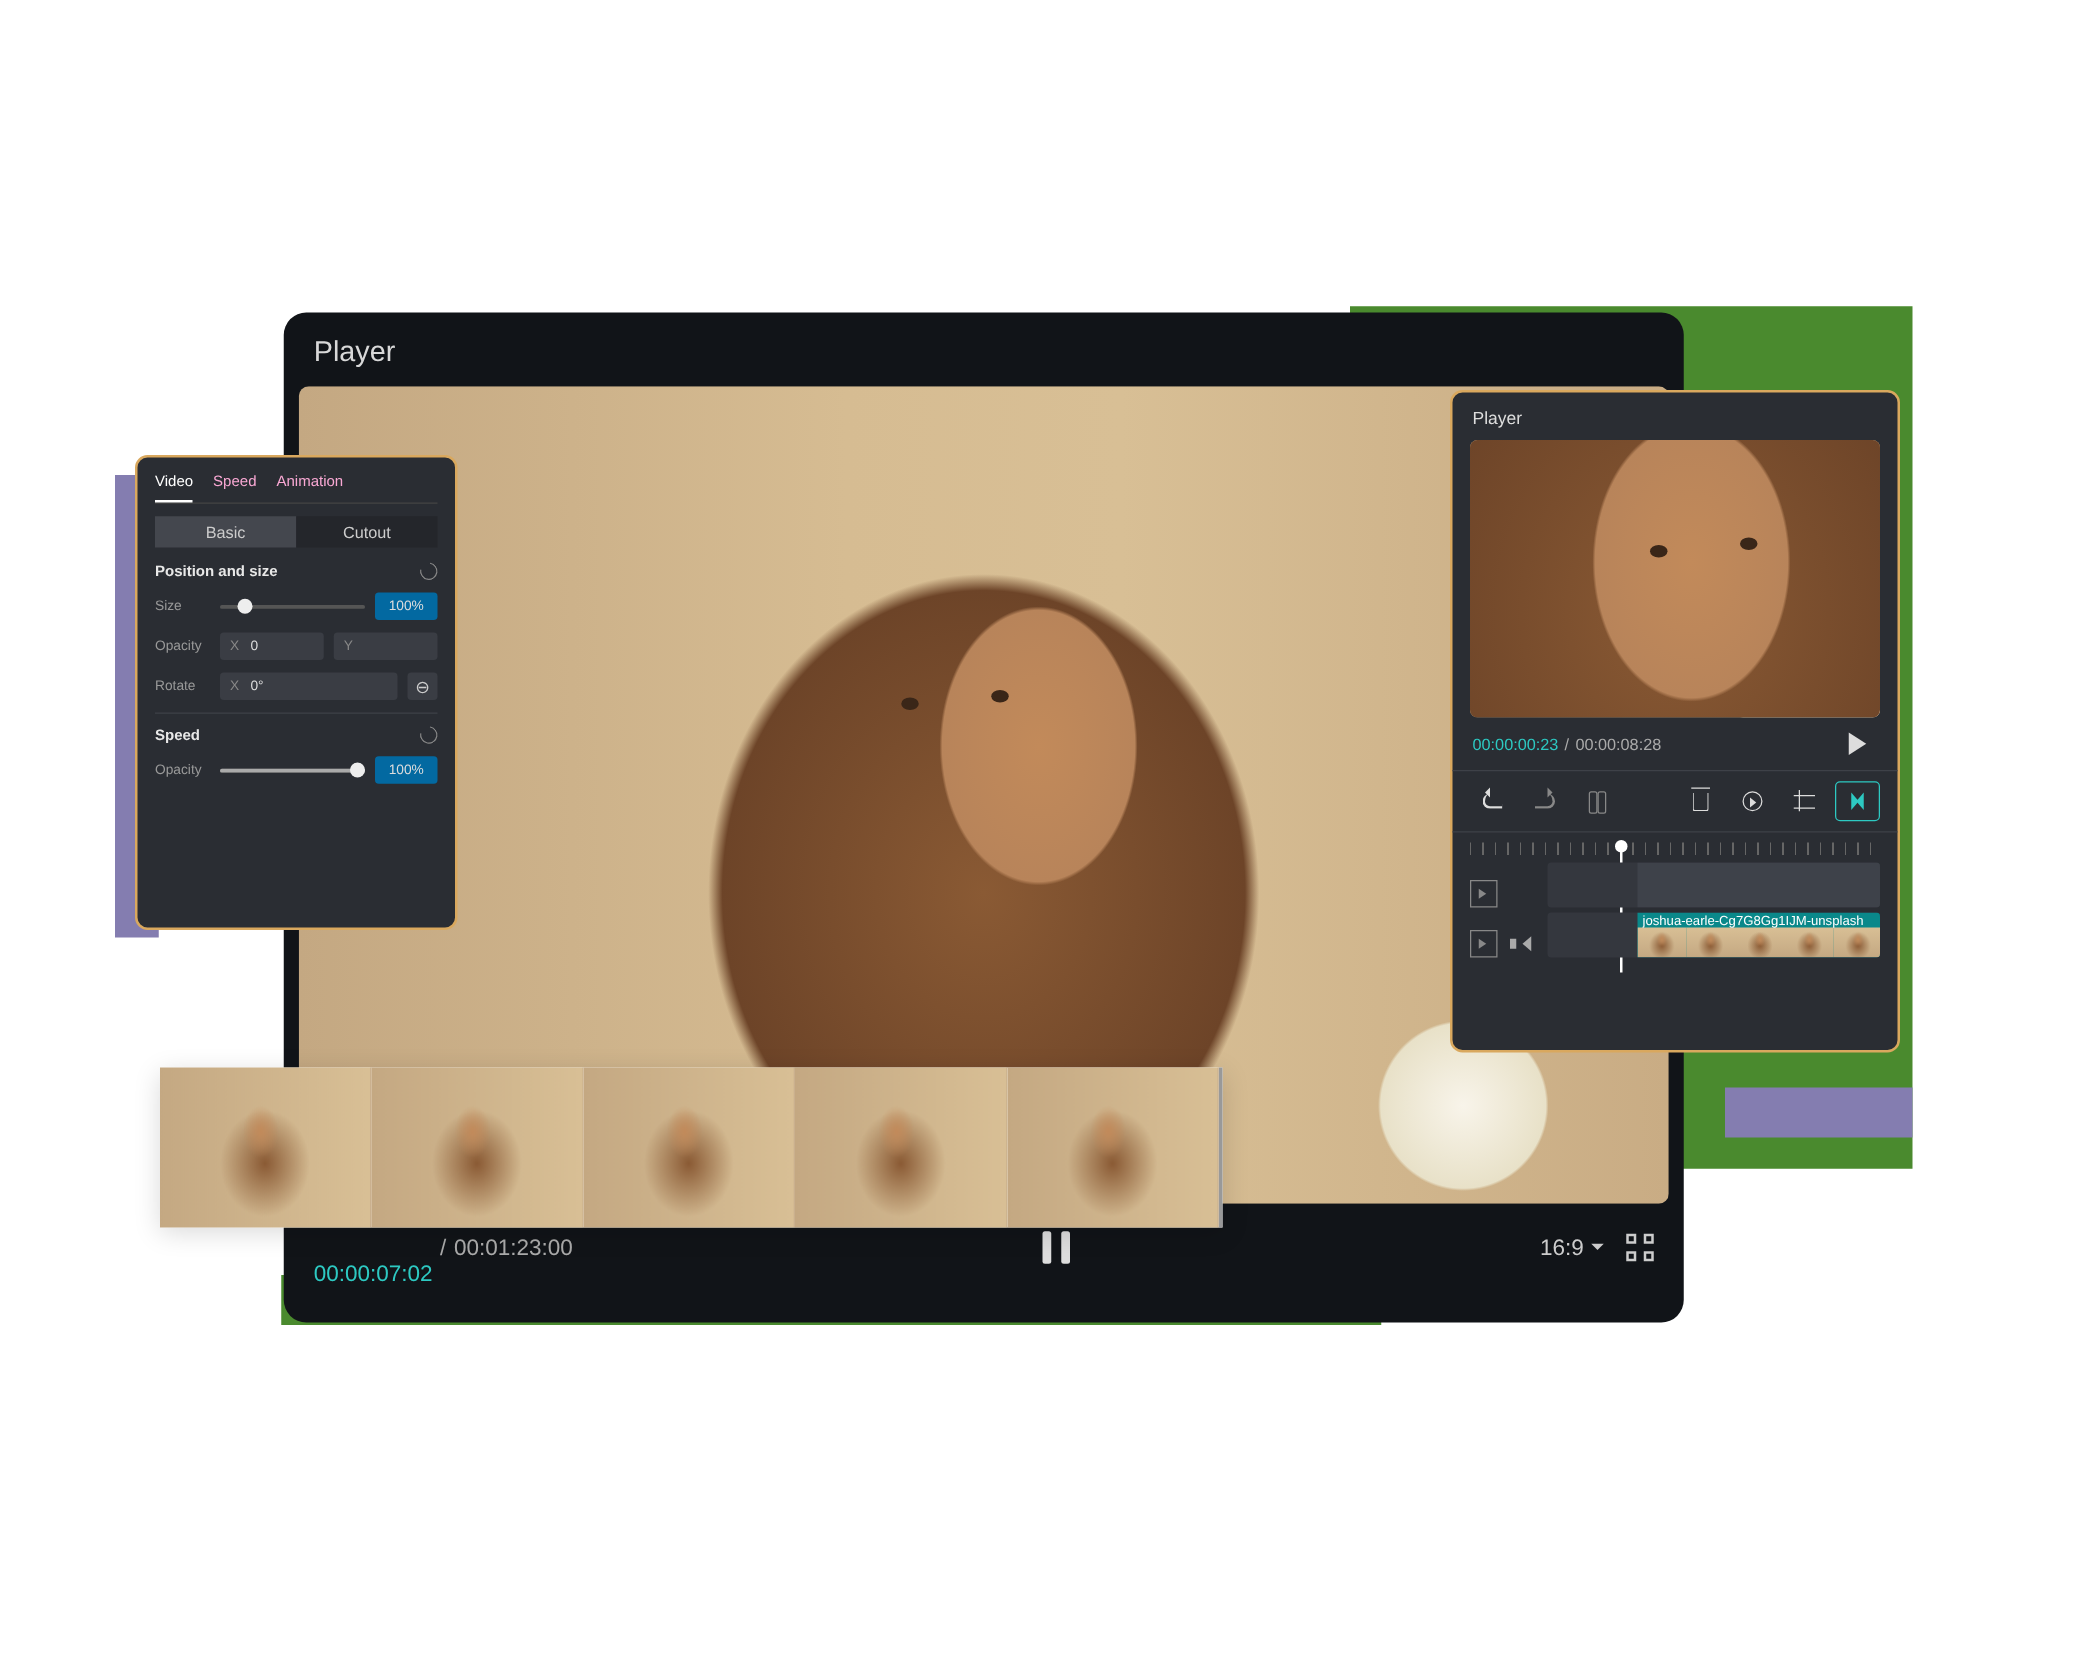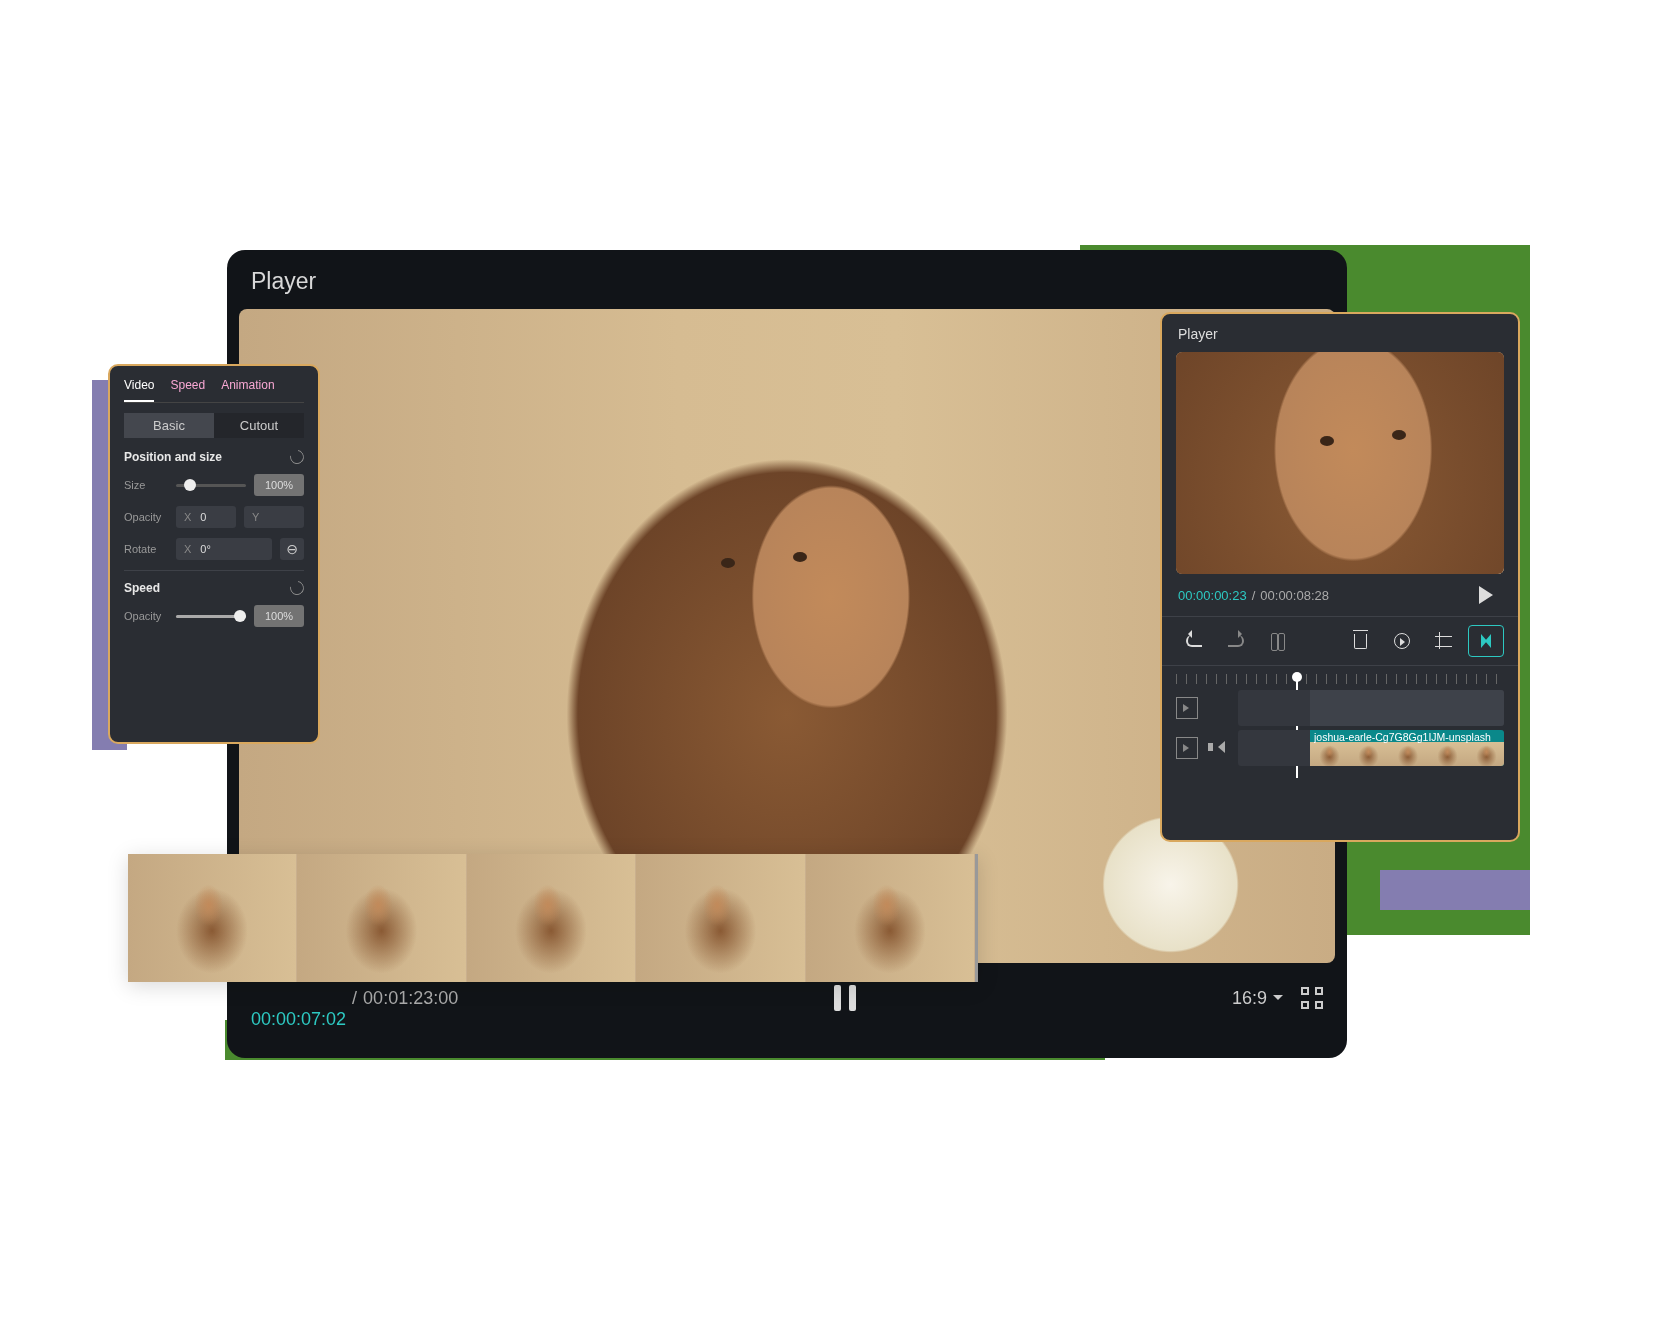--- a/index.html
+++ b/index.html
@@ -42,36 +42,36 @@
 
 .filmstrip { position:absolute; left:128px; top:854px; width:850px; height:128px; background:#fff; display:flex; box-shadow:0 4px 20px rgba(0,0,0,0.15); border-right:3px solid #999; }
 .film-frame { flex:1; height:100%; background:
   radial-gradient(ellipse 36px 52px at 48% 40%, #c28a5a 0%, transparent 40%),
   radial-gradient(ellipse 64px 76px at 50% 60%, #8a5a34 0%, transparent 56%),
   linear-gradient(90deg,#c4a882,#d8bf95);
   border-right:1px solid rgba(255,255,255,0.1);
 }
 
 
-.props-panel { position:absolute; left:108px; top:364px; width:212px; height:380px; background:#2a2d33; border:2px solid #d9a85e; border-radius:10px; color:#ccc; font-size:12px; padding:12px 14px; }
+.props-panel { position:absolute; left:108px; top:364px; width:258px; height:380px; background:#2a2d33; border:2px solid #d9a85e; border-radius:10px; color:#ccc; font-size:12px; padding:12px 14px; }
 .tabs { display:flex; gap:16px; border-bottom:1px solid #444; margin-bottom:10px; }
 .tab { padding:0 0 8px; color:#f9a8d4; cursor:pointer; }
 .tab.active { color:#fff; border-bottom:2px solid #fff; }
 .subtabs { display:flex; margin-bottom:12px; }
 .subtab { flex:1; text-align:center; padding:5px 0; background:#24262b; cursor:pointer; font-size:13px; }
 .subtab.active { background:#44474e; }
 .section-hdr { display:flex; justify-content:space-between; align-items:center; margin:8px 0 10px; }
 .section-title { font-weight:600; color:#e8e8e8; font-size:12px; }
 .reset-icon { width:14px; height:14px; border:1.5px solid #888; border-radius:50%; border-top-color:transparent; position:relative; cursor:pointer; transform:rotate(-35deg); }
 .row { display:flex; align-items:center; margin-bottom:10px; gap:8px; }
 .row-label { width:44px; color:#999; font-size:11px; }
 .slider-track { flex:1; height:3px; background:#555; position:relative; border-radius:2px; }
 .slider-track.full::before { content:''; position:absolute; left:0; right:0; height:3px; background:#aaa; border-radius:2px; }
 .slider-thumb { position:absolute; top:-5px; width:12px; height:12px; background:#eee; border-radius:50%; cursor:pointer; }
-.val-box { width:50px; height:22px; background:#737373; color:#ddd; display:flex; align-items:center; justify-content:center; font-size:11px; border-radius:3px; }
+.val-box { width:50px; height:22px; background:#0369a1; color:#ddd; display:flex; align-items:center; justify-content:center; font-size:11px; border-radius:3px; }
 .axis-label { color:#888; font-size:11px; margin-right:3px; }
 .pos-input { flex:1; height:22px; background:#3a3d44; color:#ddd; display:flex; align-items:center; padding:0 8px; gap:6px; font-size:11px; border-radius:3px; }
 .link-btn { width:24px; height:22px; background:#3a3d44; border-radius:3px; display:flex; align-items:center; justify-content:center; color:#ccc; cursor:pointer; font-size:14px; }
 .divider { height:1px; background:#3e4148; margin:10px 0; }
 
 
 .small-player { position:absolute; left:1160px; top:312px; width:360px; height:530px; background:#2a2d33; border:2px solid #d9a85e; border-radius:10px; color:#ccc; }
 .sp-title { padding:12px 16px 10px; font-size:14px; color:#ddd; }
 .sp-video { margin:0 14px; height:222px; border-radius:6px; overflow:hidden; position:relative; }
 .sp-timebar { padding:12px 16px; display:flex; align-items:center; font-size:13px; }
@@ -96,21 +96,21 @@
 .crop-ico { width:15px; height:15px; position:relative; }
 .crop-ico::before { content:''; position:absolute; left:2px; top:-2px; width:1.5px; height:17px; background:currentColor; }
 .crop-ico::after { content:''; position:absolute; top:2px; left:-2px; width:17px; height:1.5px; background:currentColor; box-shadow:0 10px 0 currentColor; }
 .flip-ico { width:16px; height:14px; position:relative; }
 .flip-ico::before { content:''; position:absolute; left:0; top:0; width:0; height:0; border:7px solid transparent; border-right:6px solid currentColor; }
 .flip-ico::after { content:''; position:absolute; right:0; top:0; width:0; height:0; border:7px solid transparent; border-left:6px solid currentColor; }
 .sp-timeline { padding:8px 14px 14px; }
 .ruler { height:10px; background:repeating-linear-gradient(90deg,#666 0,#666 1px,transparent 1px,transparent 10px); position:relative; margin-bottom:6px; }
 .playhead { position:absolute; left:116px; top:-2px; width:10px; height:10px; background:#fff; border-radius:50%; }
 .playhead::after { content:''; position:absolute; left:4px; top:8px; width:2px; height:98px; background:#fff; }
-.track-row { display:flex; align-items:center; height:36px; gap:10px; margin-bottom:4px; }
+.track-row { display:flex; align-items:flex-end; height:36px; gap:10px; margin-bottom:4px; }
 .track-icon { width:22px; height:22px; border:1.5px solid #888; display:flex; align-items:center; justify-content:center; position:relative; cursor:pointer; }
 .track-icon::after { content:''; width:0; height:0; border:4px solid transparent; border-left:6px solid #888; margin-left:2px; }
 .track-vol { width:20px; height:20px; color:#aaa; position:relative; }
 .track-vol::before { content:''; position:absolute; left:0; top:5px; width:5px; height:8px; background:#aaa; }
 .track-vol::after { content:''; position:absolute; left:4px; top:3px; width:0; height:0; border:6px solid transparent; border-right:7px solid #aaa; }
 .track-body { flex:1; height:36px; background:#34373e; position:relative; border-radius:3px; overflow:hidden; }
 .clip-empty { position:absolute; left:72px; right:0; top:0; bottom:0; background:#3e424a; }
 .clip-full { position:absolute; left:72px; right:-2px; top:0; bottom:0; background:#0a888a; display:flex; align-items:flex-start; overflow:hidden; }
 .clip-label { position:absolute; top:1px; left:4px; right:0; font-size:10.5px; color:#fff; white-space:nowrap; z-index:2; overflow:hidden; }
 .clip-thumbs { position:absolute; top:12px; left:0; right:0; bottom:0; display:flex; }

